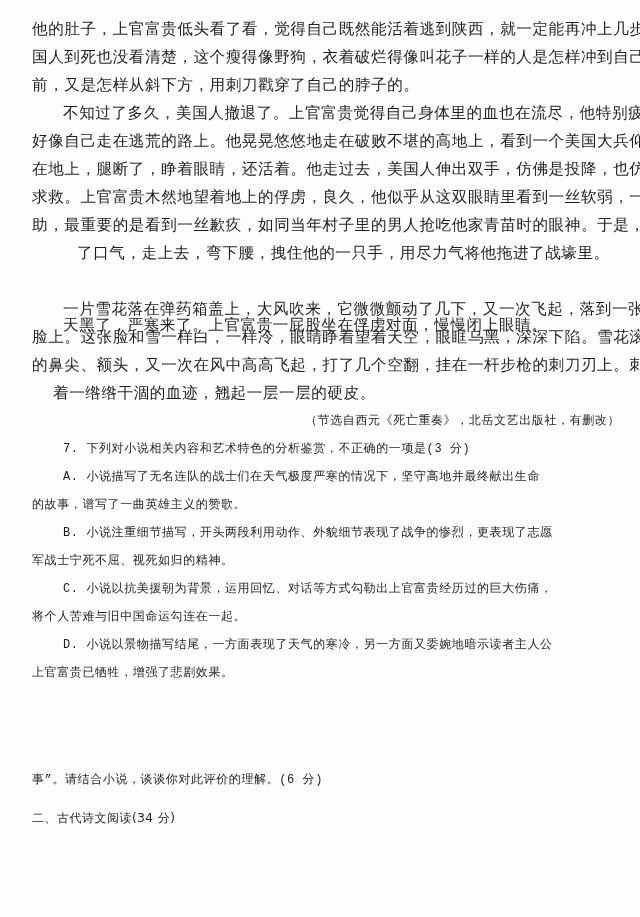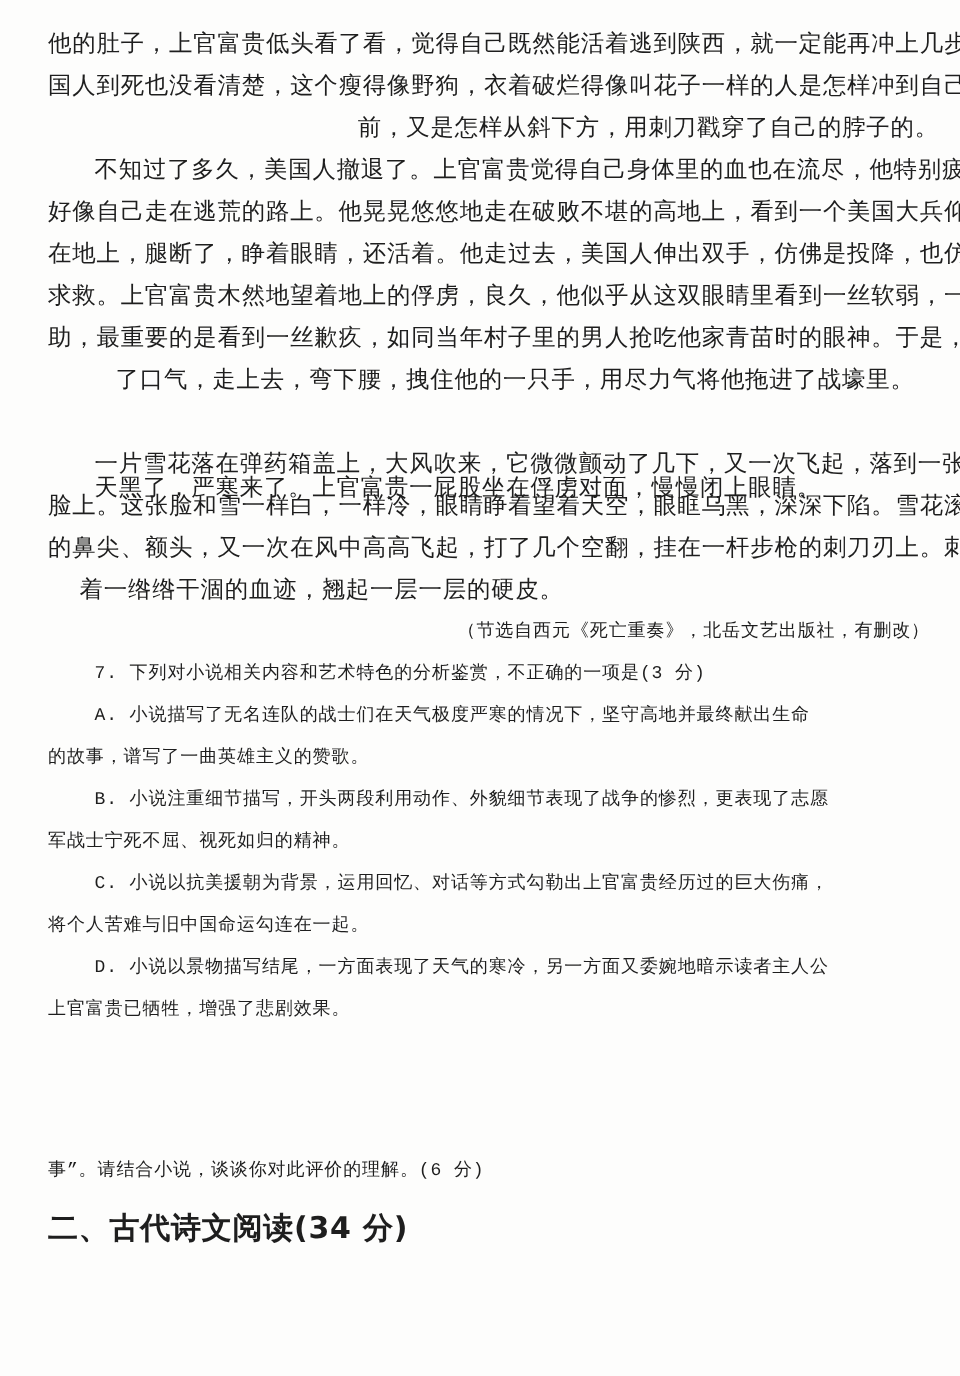--- a/index.html
+++ b/index.html
@@ -30,33 +30,33 @@
       line-height: 20px;
       white-space: nowrap;
       letter-spacing: 0.55px;
       color: #1e1e1e;
     }
     .indent { left: 63px; width: 563px; }
     .sans { font-family: Liberation Mono, monospace; font-size: 12px; letter-spacing: 0.6px; }
     .source { left: auto; right: 20px; width: auto; text-align: right; }
     .heading {
       font-family: "DejaVu Sans", "Liberation Sans", sans-serif;
-      font-weight: bold;
-      font-size: 20px;
+      font-weight: normal;
+      font-size: 12px;
       letter-spacing: 0.5px;
     }
   </style>
 </head>
 <body>
 
 <div class="page">
 
   <div class="line" style="top:19px;">他的肚子，上官富贵低头看了看，觉得自己既然能活着逃到陕西，就一定能再冲上几步。美</div>
   <div class="line" style="top:47px;">国人到死也没看清楚，这个瘦得像野狗，衣着破烂得像叫花子一样的人是怎样冲到自己跟</div>
-  <div class="line" style="top:75px;text-align:right;">前，又是怎样从斜下方，用刺刀戳穿了自己的脖子的。</div>
+  <div class="line" style="top:75px;">前，又是怎样从斜下方，用刺刀戳穿了自己的脖子的。</div>
   <div class="line indent" style="top:103px;">不知过了多久，美国人撤退了。上官富贵觉得自己身体里的血也在流尽，他特别疲劳，</div>
   <div class="line" style="top:131px;">好像自己走在逃荒的路上。他晃晃悠悠地走在破败不堪的高地上，看到一个美国大兵仰躺</div>
   <div class="line" style="top:159px;">在地上，腿断了，睁着眼睛，还活着。他走过去，美国人伸出双手，仿佛是投降，也仿佛是向他</div>
   <div class="line" style="top:187px;">求救。上官富贵木然地望着地上的俘虏，良久，他似乎从这双眼睛里看到一丝软弱，一丝无</div>
   <div class="line" style="top:215px;">助，最重要的是看到一丝歉疚，如同当年村子里的男人抢吃他家青苗时的眼神。于是，他叹</div>
   <div class="line" style="top:243px;margin-left:45px;">了口气，走上去，弯下腰，拽住他的一只手，用尽力气将他拖进了战壕里。</div>
   <div class="line indent" style="top:271px;margin-top:44px;">天黑了，严寒来了。上官富贵一屁股坐在俘虏对面，慢慢闭上眼睛。</div>
   <div class="line indent" style="top:299px;">一片雪花落在弹药箱盖上，大风吹来，它微微颤动了几下，又一次飞起，落到一张苍白的</div>
   <div class="line" style="top:327px;">脸上。这张脸和雪一样白，一样冷，眼睛睁着望着天空，眼眶乌黑，深深下陷。雪花滚过冰冷</div>
   <div class="line" style="top:355px;">的鼻尖、额头，又一次在风中高高飞起，打了几个空翻，挂在一杆步枪的刺刀刃上。刺刀覆盖</div>

